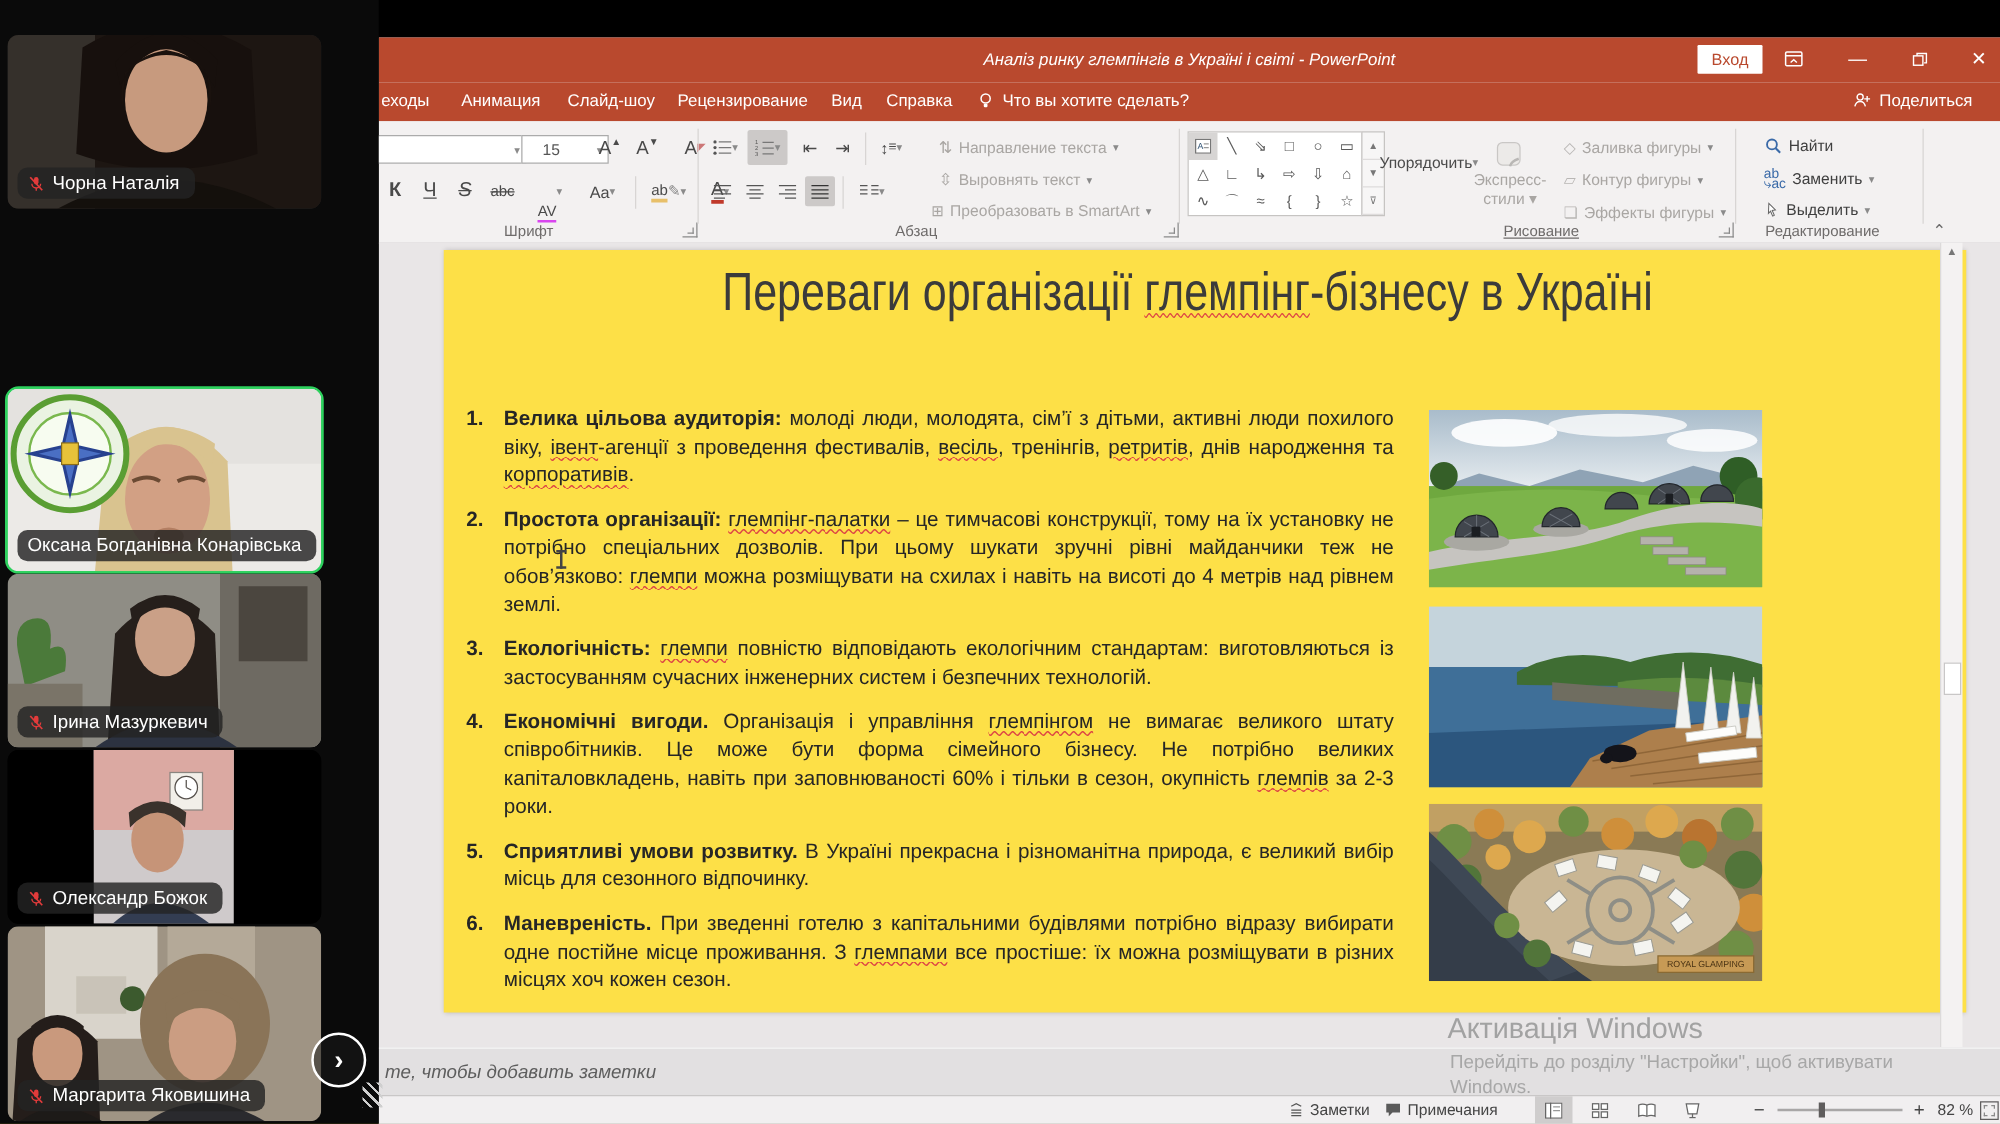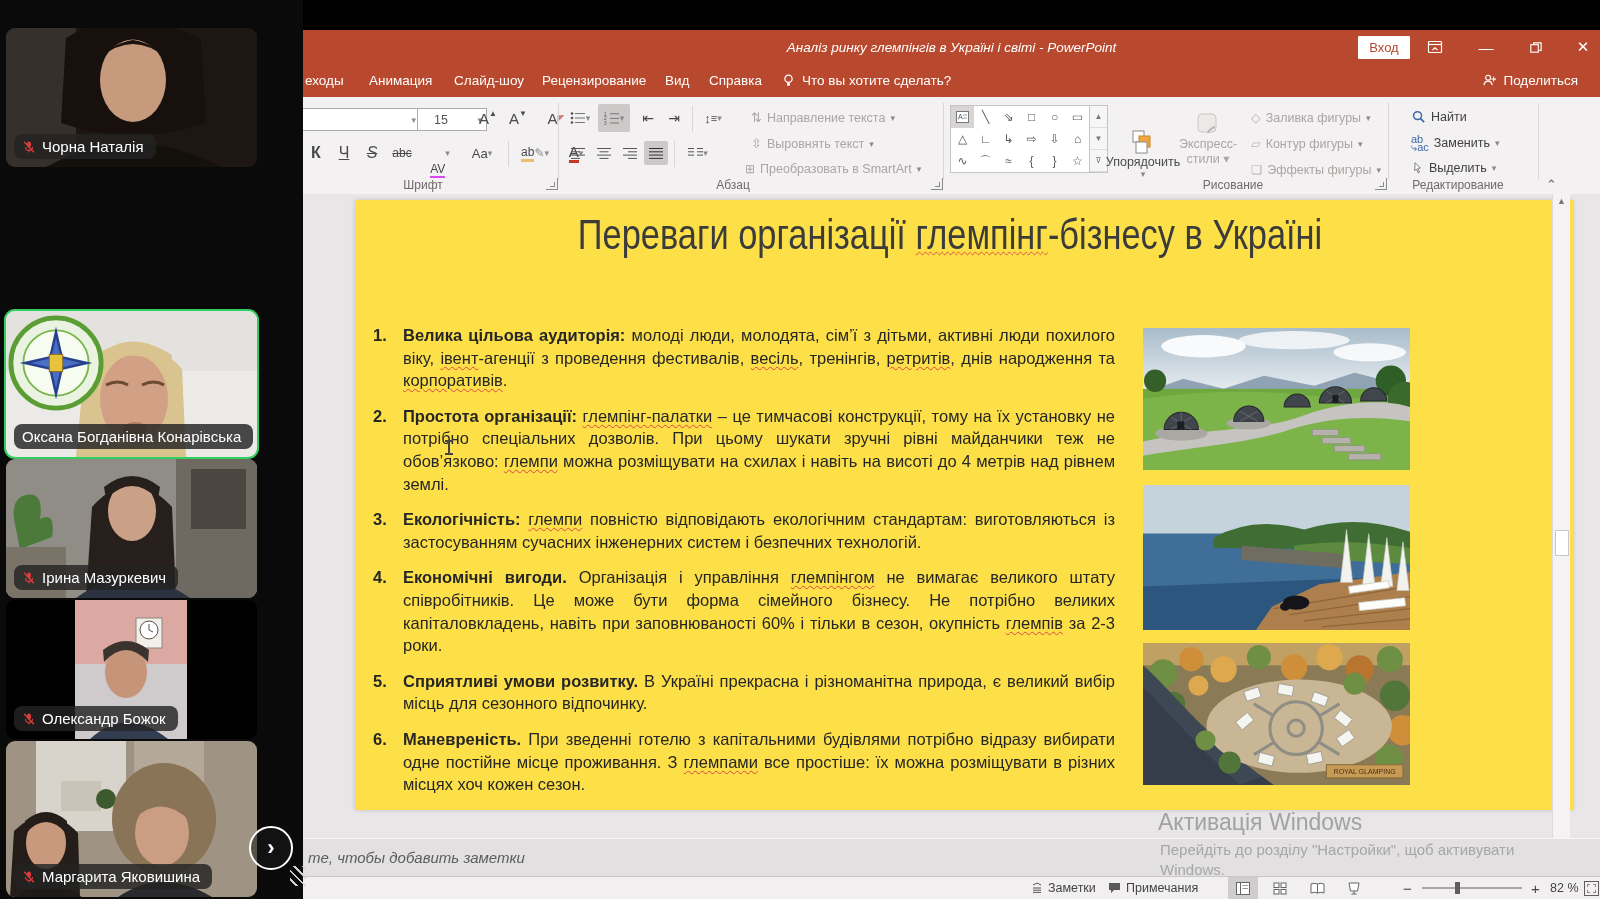--- a/index.html
+++ b/index.html
@@ -451,21 +451,21 @@
       <span>≈</span>
       <span>{</span>
       <span>}</span>
       <span>☆</span>
     </div>
     <div id="shape-scroll">
       <span>▲</span>
       <span>▼</span>
       <span>⊽</span>
     </div>
-    <div class="rbtn" style="left:810px;top:24px;width:60px;height:66px;flex-direction:column;font-size:12.5px;">
+    <div class="rbtn" style="left:810px;top:0;width:60px;height:66px;flex-direction:row;font-size:12.5px;">
       <svg width="26" height="26" viewBox="0 0 26 26">
           <rect x="3" y="2" width="11" height="11" fill="#fff" stroke="#8a8a8a"></rect>
           <rect x="9" y="7" width="11" height="11" fill="#f0a63c" stroke="#c8862a"></rect>
           <rect x="6" y="13" width="11" height="11" fill="#fff" stroke="#8a8a8a"></rect>
         </svg>
       <span>Упорядочить</span>
         <span class="car">▾</span>
     </div>
     <div class="rbtn" style="left:874px;top:8px;width:62px;height:66px;flex-direction:column;font-size:12.5px;color:#a9a6a3;">
       <svg width="26" height="26" viewBox="0 0 26 26">
@@ -483,21 +483,21 @@
     <div class="gray-cmd" style="left:948px;top:39px;">
         <span style="color:#b9b7b5;">▱</span>
         <span>Контур фигуры</span>
         <span class="car">▾</span>
       </div>
     <div class="gray-cmd" style="left:948px;top:65px;">
         <span style="color:#b9b7b5;">❏</span>
         <span>Эффекты фигуры</span>
         <span class="car">▾</span>
       </div>
-    <div class="glabel" style="left:880px;width:100px;">Рисование</div>
+    <div class="glabel" style="left:880px;width:100px;text-decoration:underline;">Рисование</div>
     <div class="dlg" style="left:1072px;"></div>
     <div class="gsep" style="left:1085px;"></div>
 
     <div class="dark-cmd" style="left:1108px;top:12px;">
       <svg width="15" height="15" viewBox="0 0 16 16">
           <circle cx="7" cy="7" r="4.2" fill="none" stroke="#3a6aa8" stroke-width="1.6"></circle>
           <line x1="10.2" y1="10.2" x2="14" y2="14" stroke="#3a6aa8" stroke-width="1.8"></line>
         </svg>
       <span>Найти</span>
     </div>

